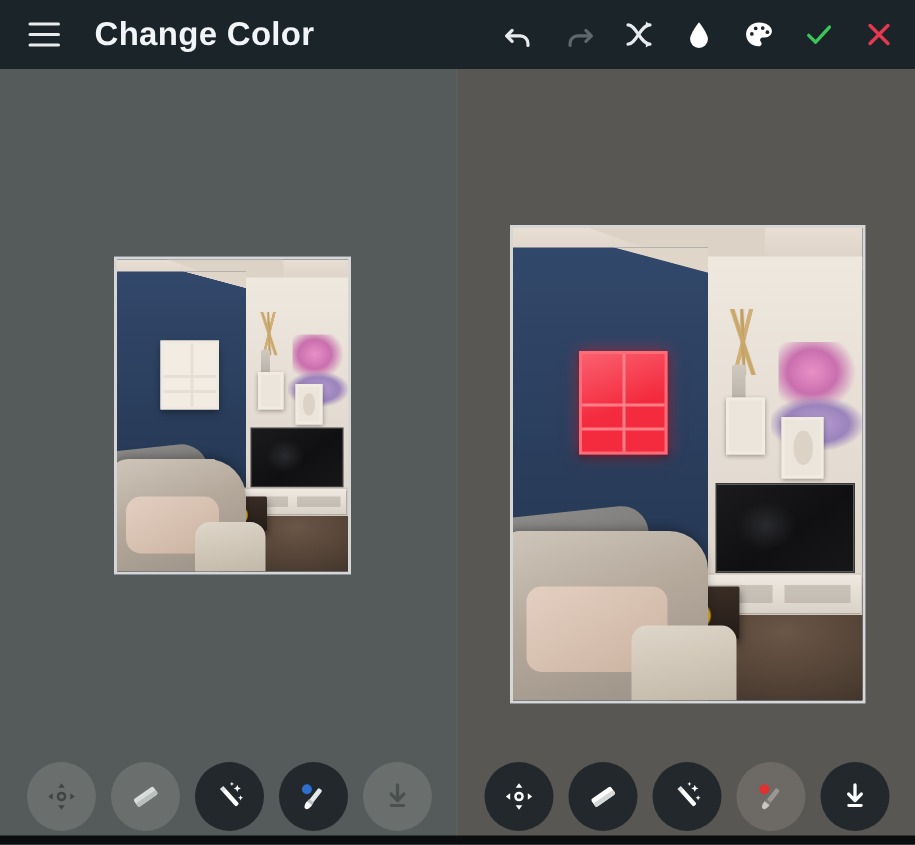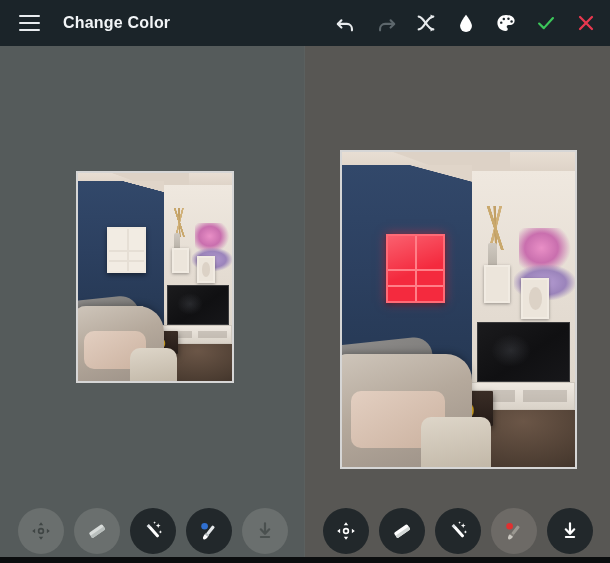--- a/index.html
+++ b/index.html
@@ -24,21 +24,21 @@
   }
   .hamburger{
     width:46px;height:46px;margin-left:6px;
     display:flex;flex-direction:column;align-items:center;justify-content:center;
     cursor:pointer;
   }
   .hamburger span{
     display:block;width:21px;height:2px;background:#e9ecef;margin:2.5px 0;border-radius:1px;
   }
   .title{
-    color:#f2f5f7;font-size:16px;font-weight:bold;letter-spacing:.2px;
+    color:#f2f5f7;font-size:22px;font-weight:bold;letter-spacing:.2px;
     margin-left:11px;white-space:nowrap;
   }
   .header-actions{
     margin-left:auto;display:flex;align-items:center;height:46px;padding-right:4px;
   }
   .hbtn{
     width:40px;height:46px;display:flex;align-items:center;justify-content:center;
     cursor:pointer;
   }
   .hbtn svg{display:block;}

